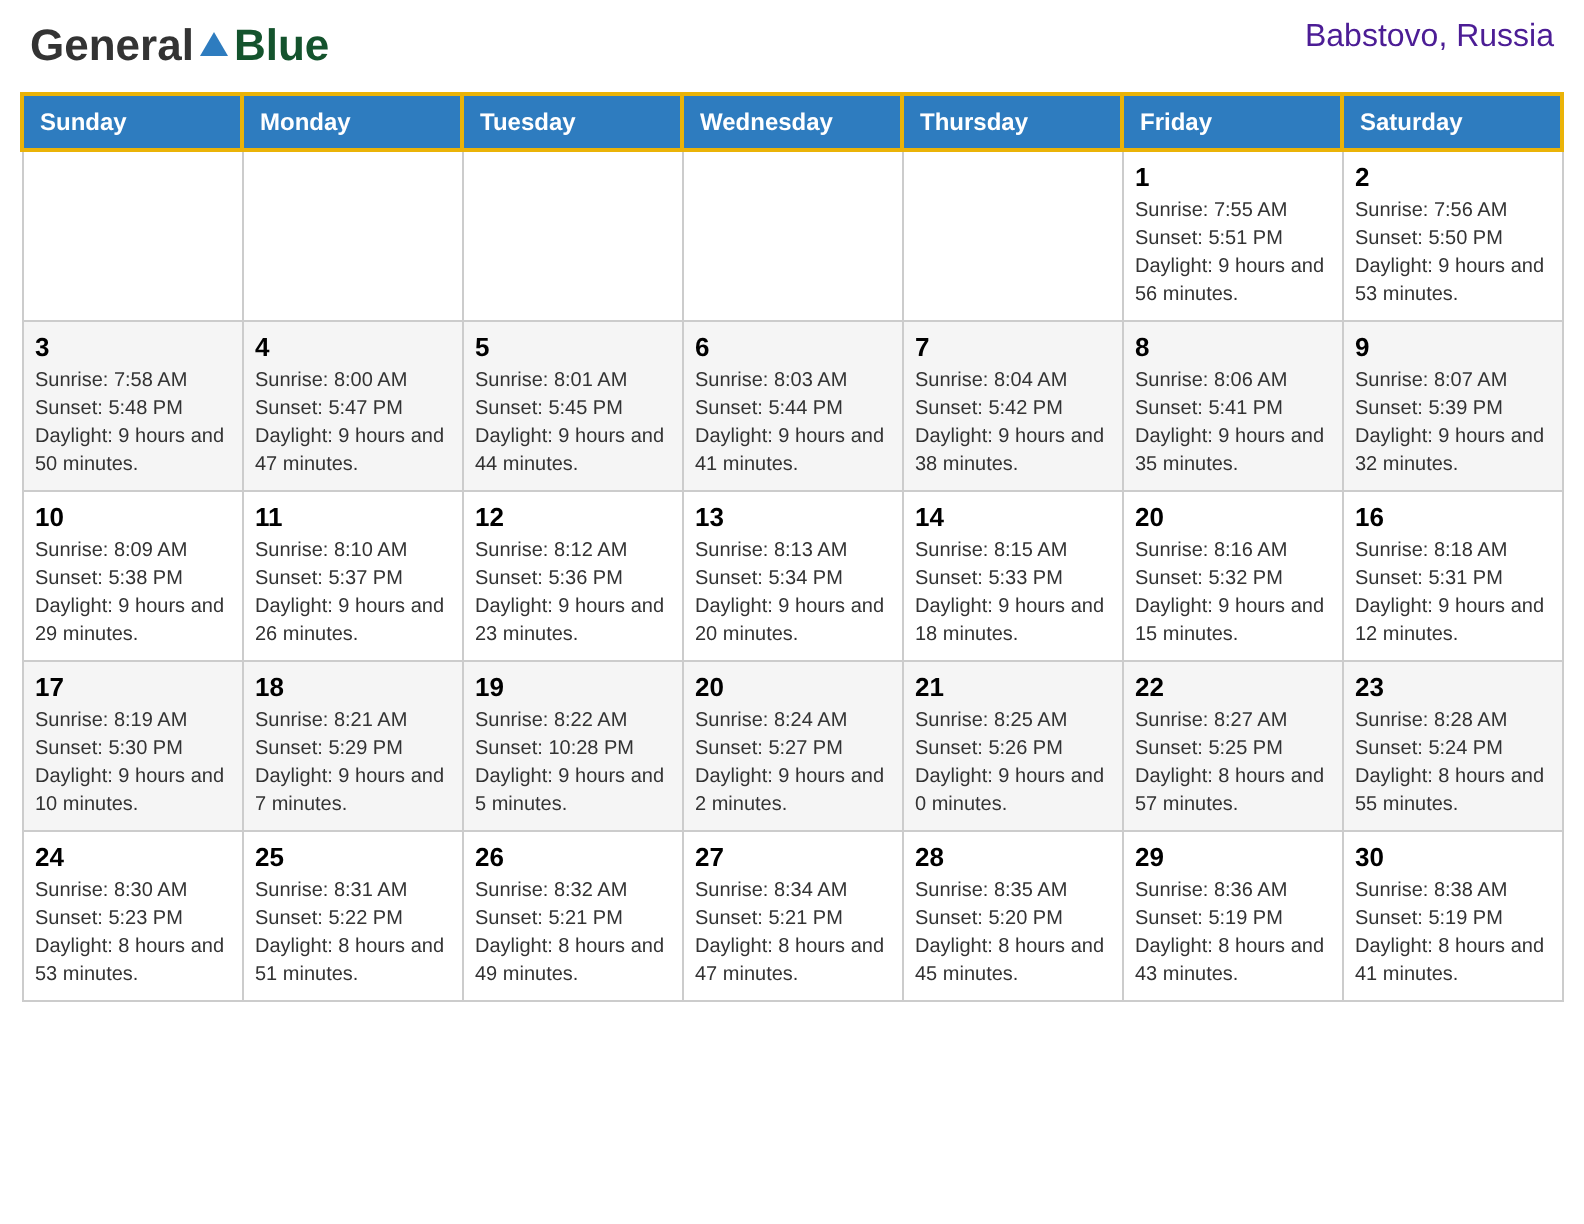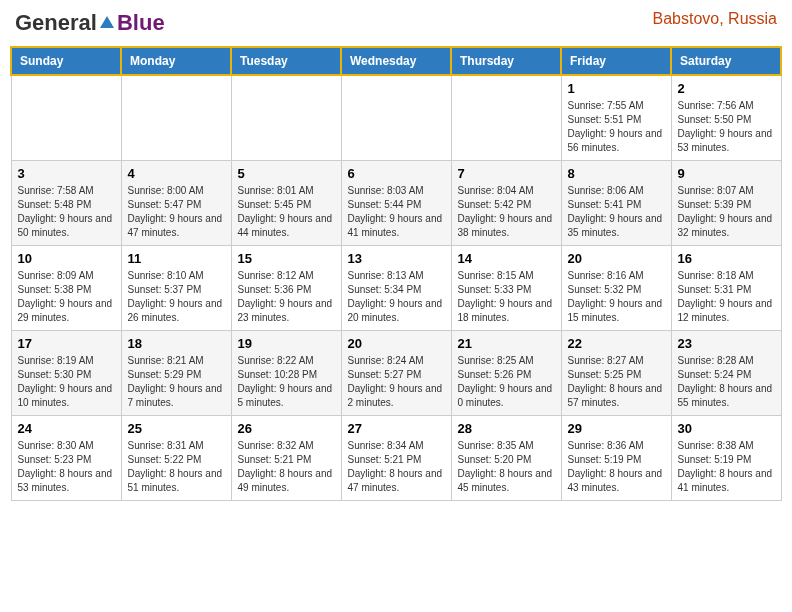--- a/index.html
+++ b/index.html
@@ -22,32 +22,32 @@
       flex-direction: column;
       align-items: flex-start;
     }
     .logo-text {
       display: flex;
       font-size: 22px;
       font-weight: bold;
       color: #333;
     }
     .logo-general { color: #333; }
-    .logo-blue { color: #701a75; }
+    .logo-blue { color: #14532d; }
     .title-block {
       text-align: right;
     }
     .month-title {
       font-size: 36px;
       font-weight: bold;
       color: #333;
     }
     .location {
       font-size: 16px;
-      color: #c2410c;
+      color: #4c1d95;
     }
     table {
       width: 100%;
       border-collapse: collapse;
       font-size: 11px;
     }
     thead tr th {
       background-color: #2e7cbf;
       color: #fff;
       text-align: left;
@@ -187,21 +187,21 @@
 Sunset: 5:38 PM
 Daylight: 9 hours and 29 minutes.</div>
         </td>
         <td>
           <span class="day-num">11</span>
           <div class="day-info">Sunrise: 8:10 AM
 Sunset: 5:37 PM
 Daylight: 9 hours and 26 minutes.</div>
         </td>
         <td>
-          <span class="day-num">15</span>
+          <span class="day-num">12</span>
           <div class="day-info">Sunrise: 8:12 AM
 Sunset: 5:36 PM
 Daylight: 9 hours and 23 minutes.</div>
         </td>
         <td>
           <span class="day-num">13</span>
           <div class="day-info">Sunrise: 8:13 AM
 Sunset: 5:34 PM
 Daylight: 9 hours and 20 minutes.</div>
         </td>

